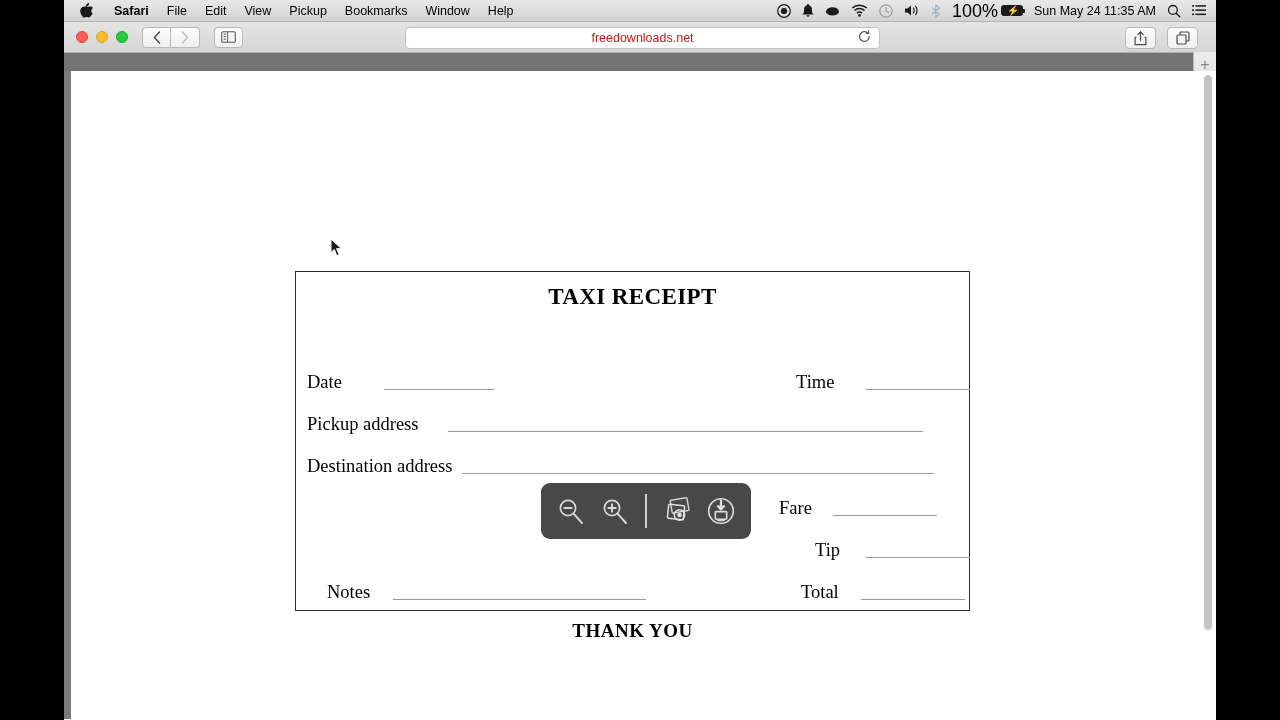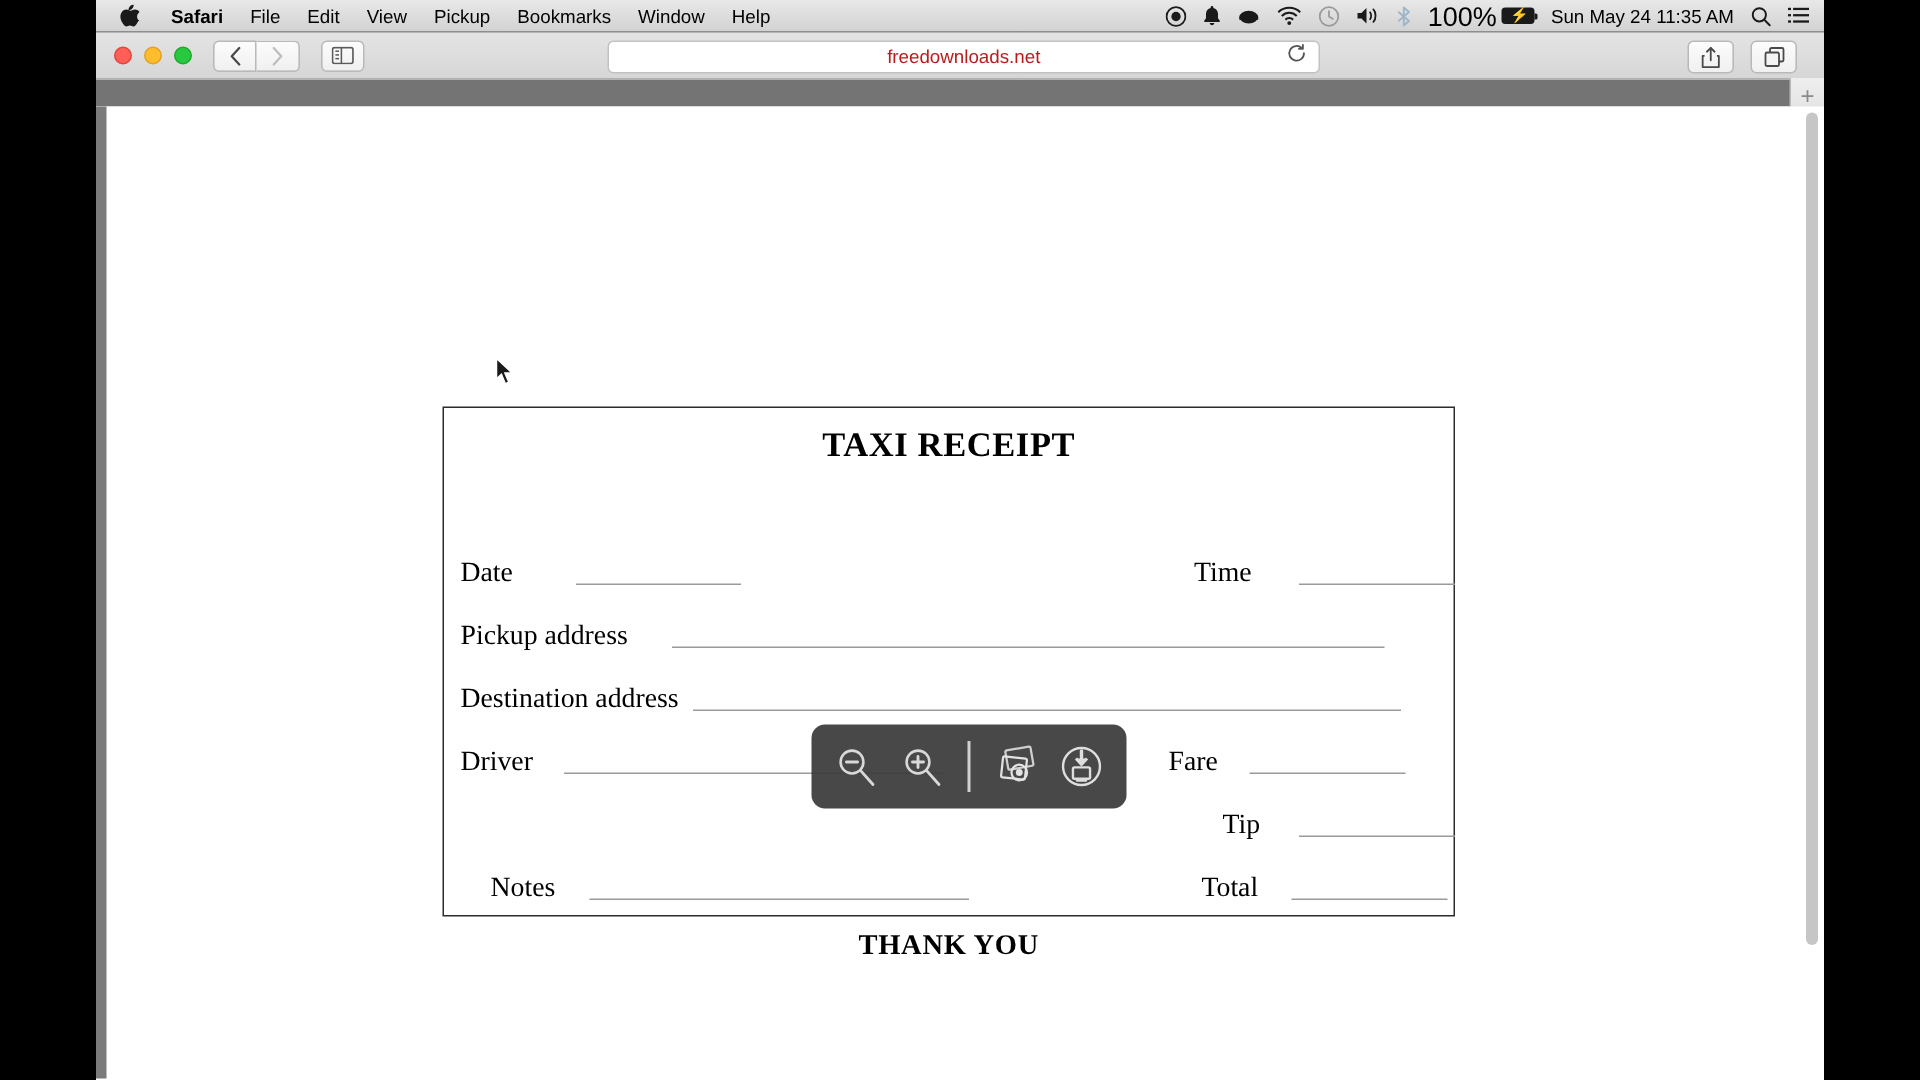--- a/index.html
+++ b/index.html
@@ -412,24 +412,20 @@
           <div class="frow" style="left:11px; top:184px;">
             <span class="flabel">Destination address</span>
             <span class="fline" style="width:472px; margin-left:10px;"></span>
           </div>
 
           <div class="frow" style="left:11px; top:142px;">
             <span class="flabel">Pickup address</span>
             <span class="fline" style="width:475px; margin-left:29px;"></span>
           </div>
 
-          <div class="frow" style="left:11px; top:226px;">
-            <span class="flabel">Driver</span>
-            <span class="fline" style="width:253px; margin-left:21px;"></span>
-          </div>
           <div class="frow" style="left:483px; top:226px;">
             <span class="flabel">Fare</span>
             <span class="fline" style="width:104px; margin-left:21px;"></span>
           </div>
 
           <div class="frow" style="left:519px; top:268px;">
             <span class="flabel">Tip</span>
             <span class="fline" style="width:104px; margin-left:26px;"></span>
           </div>
 

